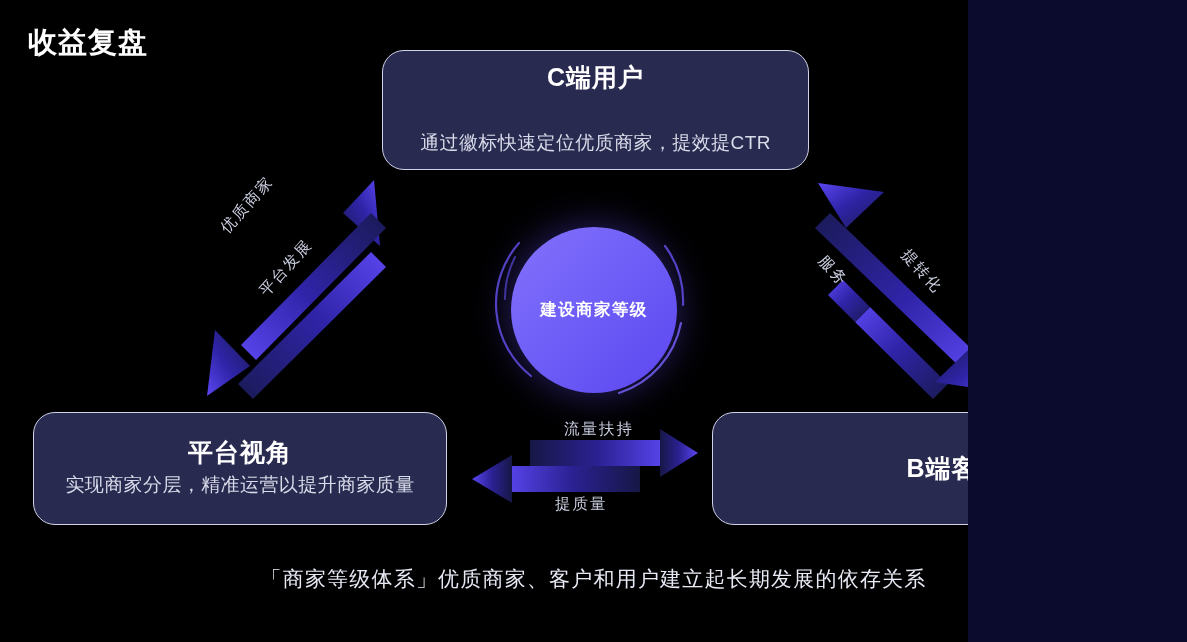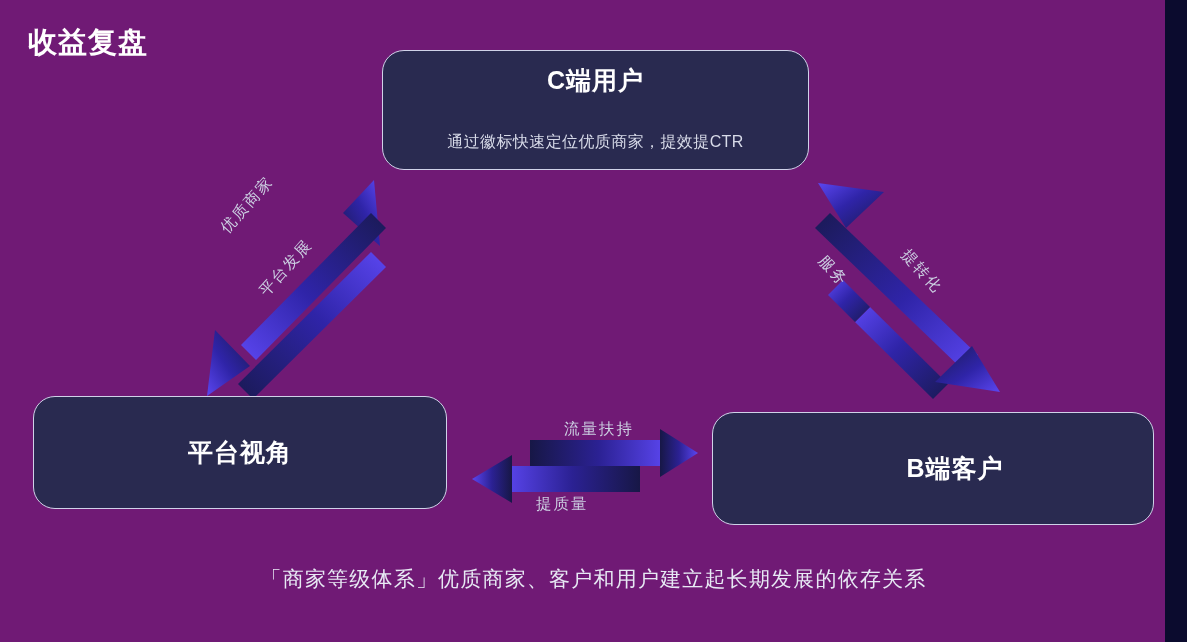--- a/index.html
+++ b/index.html
@@ -2,23 +2,23 @@
 <html><head>
 <meta charset="utf-8">
 <style>
   html, body {
     margin: 0;
     padding: 0;
     background: #0b0b2e;
   }
   #stage {
     position: relative;
-    width: 1165px;
+    width: 968px;
     height: 642px;
-    background: #701a75;
+    background: #000000;
     overflow: hidden;
     font-family: "Liberation Sans", "DejaVu Sans", sans-serif;
   }
 
   
   #page-title {
     position: absolute;
     left: 28px;
     top: 23px;
     font-size: 29px;
@@ -41,28 +41,28 @@
   }
   .node-title {
     color: #ffffff;
     font-size: 25px;
     font-weight: bold;
     letter-spacing: 1px;
     line-height: 1.1;
   }
   .node-desc {
     color: #d8dbe9;
-    font-size: 16px;
+    font-size: 19px;
     margin-top: 5px;
     letter-spacing: 0.4px;
     white-space: nowrap;
   }
 
   #card-c    { left: 382px; top: 50px;  width: 427px; height: 120px; gap: 33px; }
-  #card-plat { left: 33px;  top: 396px; width: 414px; height: 113px; }
+  #card-plat { left: 33px;  top: 412px; width: 414px; height: 113px; }
   #card-b    { left: 712px; top: 412px; width: 442px; height: 113px; padding-left: 44px; }
 
   
   #center-wrap {
     position: absolute;
     left: 497px;
     top: 213px;
     width: 194px;
     height: 194px;
   }
@@ -108,21 +108,21 @@
     color: #ccd0e2;
     font-size: 15.5px;
     letter-spacing: 2px;
     white-space: nowrap;
   }
   #lbl-youzhi   { left: 216px; top: 224px; transform: rotate(-48deg); transform-origin: left top; }
   #lbl-pingtai  { left: 255px; top: 287px; transform: rotate(-48deg); transform-origin: left top; }
   #lbl-fuwu     { left: 829px; top: 251px; transform: rotate(48deg);  transform-origin: left top; }
   #lbl-zhuanhua { left: 912px; top: 245px; transform: rotate(48deg);  transform-origin: left top; }
   #lbl-liuliang { left: 564px; top: 419px; }
-  #lbl-tizhi    { left: 536px; top: 494px; }
+  #lbl-tizhi    { left: 555px; top: 494px; }
 
   
   #footer-note {
     position: absolute;
     left: 0;
     top: 565px;
     width: 1187px;
     text-align: center;
     color: #e7e9f4;
     font-size: 21px;
@@ -203,28 +203,40 @@
     </g>
   </svg>
 
   <div class="arrow-label" id="lbl-youzhi">优质商家</div>
   <div class="arrow-label" id="lbl-pingtai">平台发展</div>
   <div class="arrow-label" id="lbl-fuwu">服务</div>
   <div class="arrow-label" id="lbl-zhuanhua">提转化</div>
   <div class="arrow-label" id="lbl-liuliang">流量扶持</div>
   <div class="arrow-label" id="lbl-tizhi">提质量</div>
 
+  <div id="center-wrap">
+    <svg id="center-ring-svg" viewBox="0 0 194 194">
+      <path d="M 22 30 A 92 92 0 0 0 34 163" fill="none" stroke="#5546c9" stroke-width="2.2" stroke-linecap="round" opacity="0.95"></path>
+      <path d="M 168 33 A 92 92 0 0 1 186 92" fill="none" stroke="#5546c9" stroke-width="2.2" stroke-linecap="round" opacity="0.95"></path>
+      <path d="M 184 110 A 92 92 0 0 1 122 180" fill="none" stroke="#6a5ad9" stroke-width="2.2" stroke-linecap="round" opacity="0.95"></path>
+      <path d="M 8 86 A 92 92 0 0 1 18 44" fill="none" stroke="#4a3eb5" stroke-width="2" stroke-linecap="round" opacity="0.8"></path>
+    </svg>
+    <div id="center-circle">
+      <span id="center-label">建设商家等级</span>
+    </div>
+  </div>
 
   <div class="node-card" id="card-c">
     <div class="node-title">C端用户</div>
     <div class="node-desc">通过徽标快速定位优质商家，提效提CTR</div>
   </div>
 
   <div class="node-card" id="card-plat">
     <div class="node-title">平台视角</div>
+    <div class="node-desc">实现商家分层，精准运营以提升商家质量</div>
   </div>
 
   <div class="node-card" id="card-b">
     <div class="node-title">B端客户</div>
   </div>
 
   <div id="footer-note">「商家等级体系」优质商家、客户和用户建立起长期发展的依存关系</div>
 
 </div>
 

